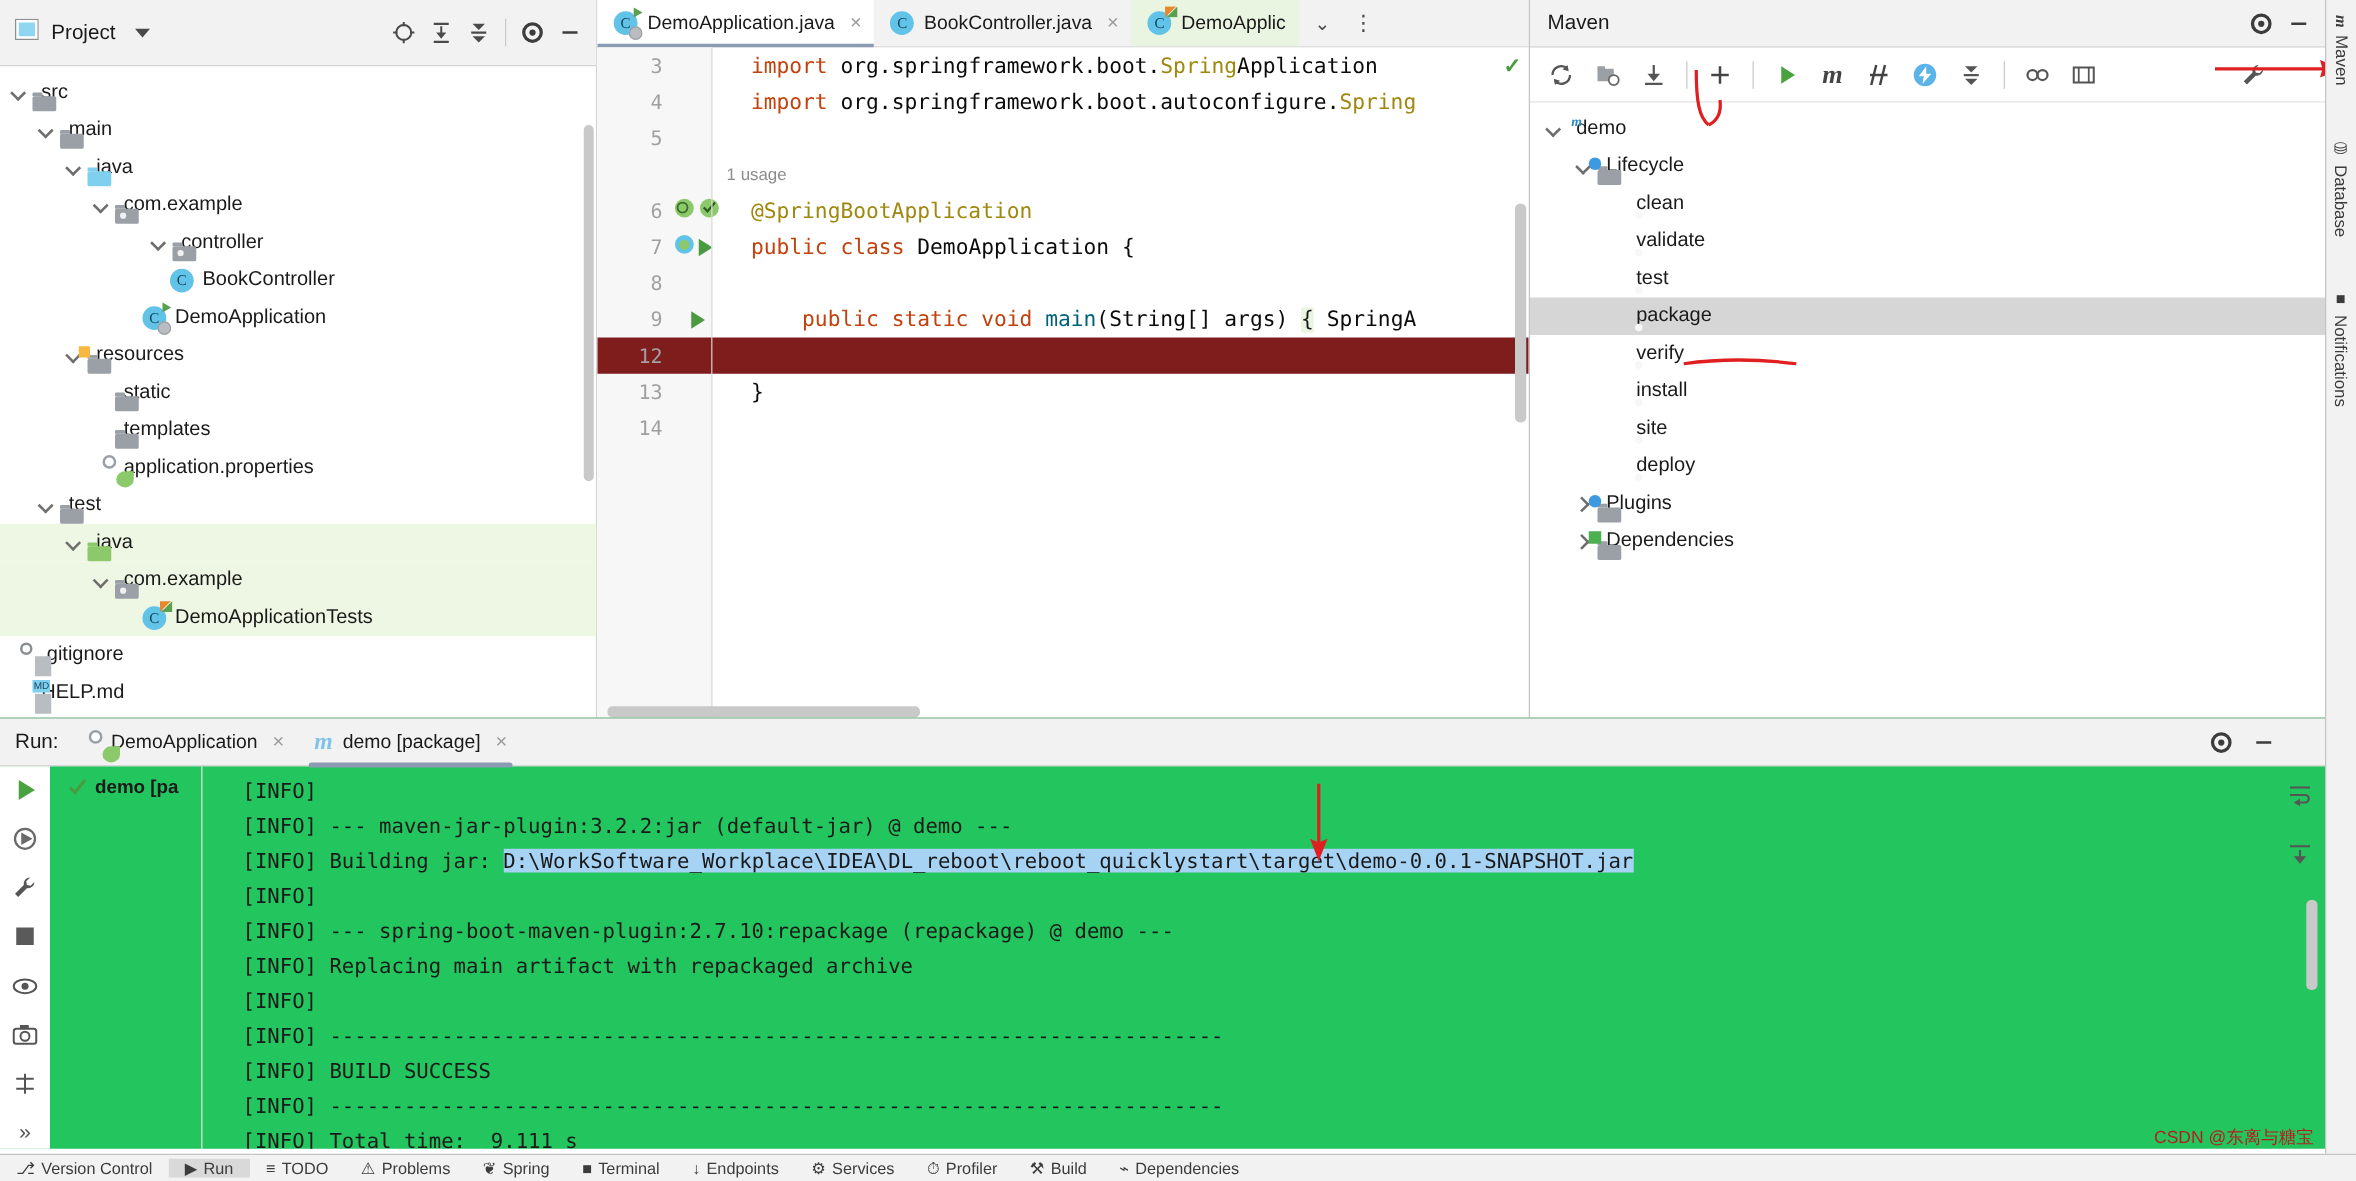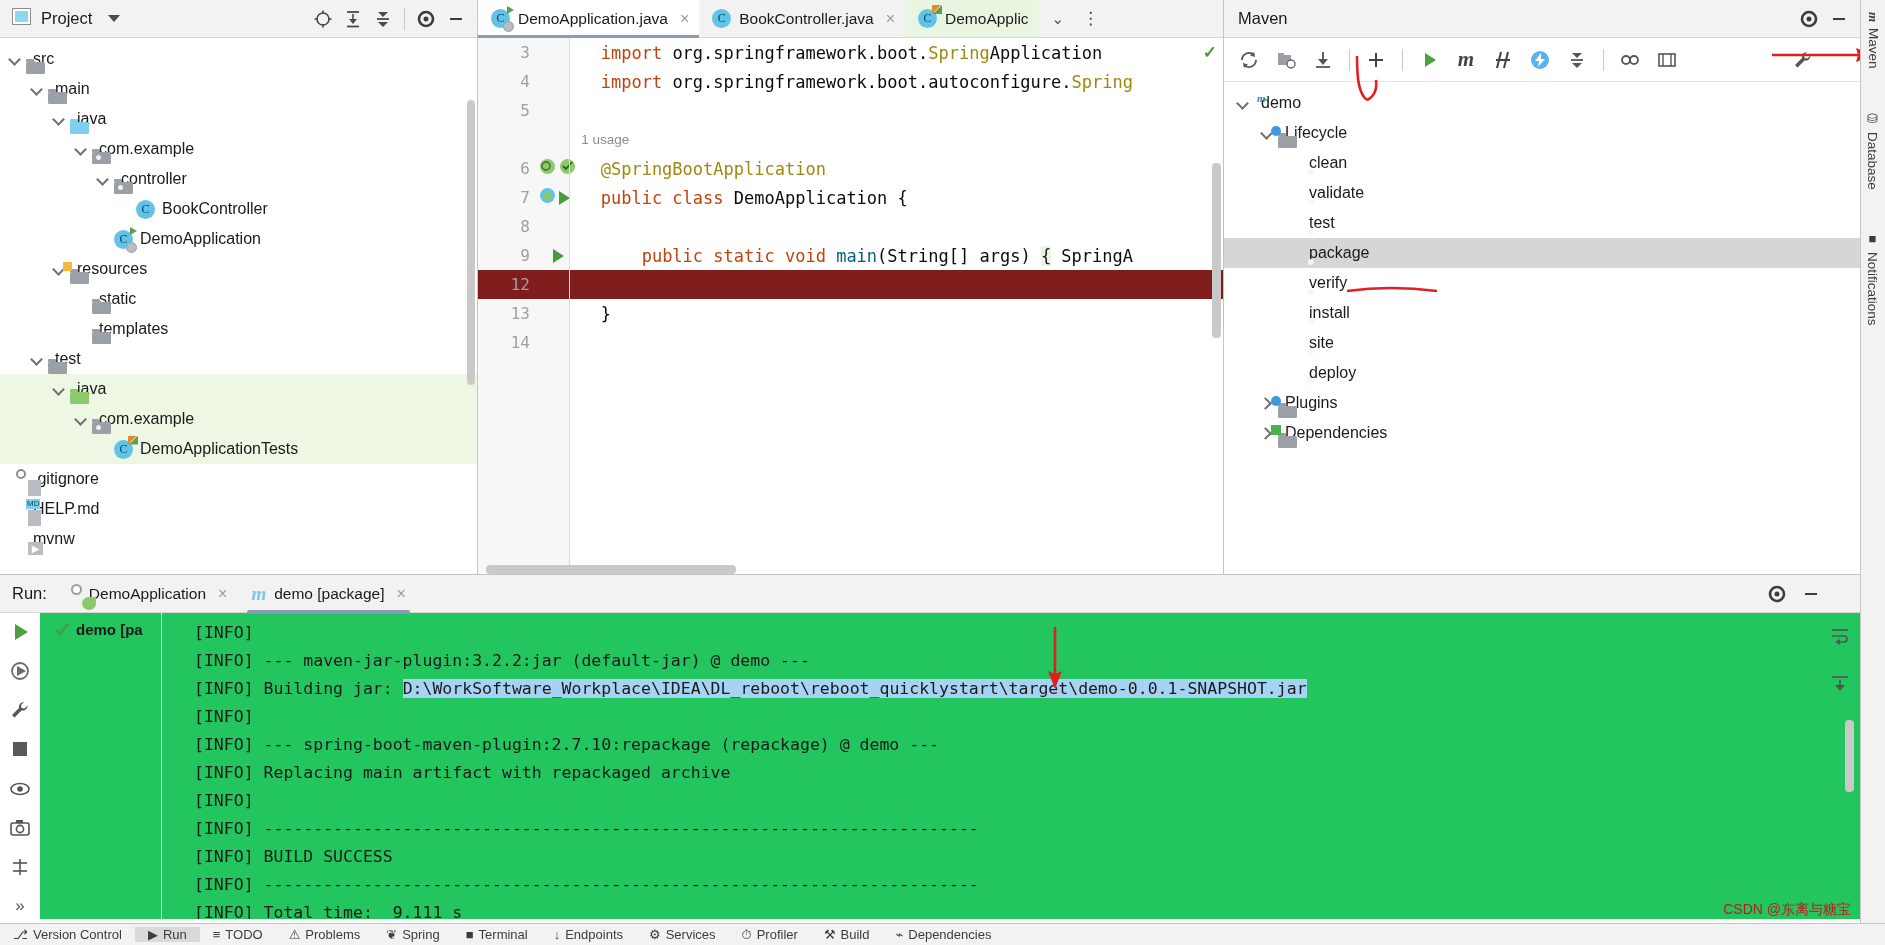--- a/index.html
+++ b/index.html
@@ -15,21 +15,21 @@
   .app { position: relative; width: 1885px; height: 945px; }
   .ico { display: inline-block; flex: 0 0 auto; }
   .spacer { flex: 1 1 auto; }
 
   
   .project-panel {
     position: absolute; left: 0; top: 0; width: 478px; height: 578px;
     background: #ffffff; border-right: 1px solid #c4c4c4;
   }
   .project-header {
-    height: 38px; background: #f2f2f2; border-bottom: 1px solid #d6d6d6;
+    height: 53px; background: #f2f2f2; border-bottom: 1px solid #d6d6d6;
     display: flex; align-items: center; padding: 0 6px 0 12px;
   }
   .project-title { font-size: 16.5px; color: #1a1a1a; margin-left: 10px; }
   .caret-dn {
     width: 0; height: 0; margin-left: 16px;
     border-left: 6px solid transparent; border-right: 6px solid transparent;
     border-top: 7px solid #4a4a4a;
   }
   .hdr-btn { width: 30px; height: 30px; display:flex; align-items:center; justify-content:center; }
   .sep-v { width: 1px; height: 22px; background: #c9c9c9; margin: 0 6px; }
@@ -233,21 +233,21 @@
         <div class="tree-row" style="padding-left: 50px;">
           <span class="arrow"></span>
           <span class="ico"><span class="fi blue"><span class="tab"></span><span class="bd"></span></span></span>
           <span class="tree-label">java</span>
         </div>
         <div class="tree-row" style="padding-left: 72px;">
           <span class="arrow"></span>
           <span class="ico"><span class="fi"><span class="tab"></span><span class="bd"></span><span class="dot"></span></span></span>
           <span class="tree-label">com.example</span>
         </div>
-        <div class="tree-row" style="padding-left: 94px;">
+        <div class="tree-row" style="padding-left: 118px;">
           <span class="arrow"></span>
           <span class="ico"><span class="fi"><span class="tab"></span><span class="bd"></span><span class="dot"></span></span></span>
           <span class="tree-label">controller</span>
         </div>
         <div class="tree-row" style="padding-left: 116px;">
           <span class="arrow none"></span>
           <span class="ico">
             <span class="ci">C</span>
           </span>
           <span class="tree-label">BookController</span>
@@ -266,20 +266,25 @@
         </div>
         <div class="tree-row" style="padding-left: 72px;">
           <span class="arrow none"></span>
           <span class="ico"><span class="fi"><span class="tab"></span><span class="bd"></span></span></span>
           <span class="tree-label">static</span>
         </div>
         <div class="tree-row" style="padding-left: 72px;">
           <span class="arrow none"></span>
           <span class="ico"><span class="fi"><span class="tab"></span><span class="bd"></span></span></span>
           <span class="tree-label">templates</span>
+        </div>
+        <div class="tree-row" style="padding-left: 72px;">
+          <span class="arrow none"></span>
+          <span class="ico"><span class="leaf-icon"><span class="leafg"></span><span class="gearsm"></span></span></span>
+          <span class="tree-label">application.properties</span>
         </div>
         <div class="tree-row" style="padding-left: 28px;">
           <span class="arrow"></span>
           <span class="ico"><span class="fi"><span class="tab"></span><span class="bd"></span></span></span>
           <span class="tree-label">test</span>
         </div>
         <div class="tree-row test-scope" style="padding-left: 50px;">
           <span class="arrow"></span>
           <span class="ico"><span class="fi green"><span class="tab"></span><span class="bd"></span></span></span>
           <span class="tree-label">java</span>

